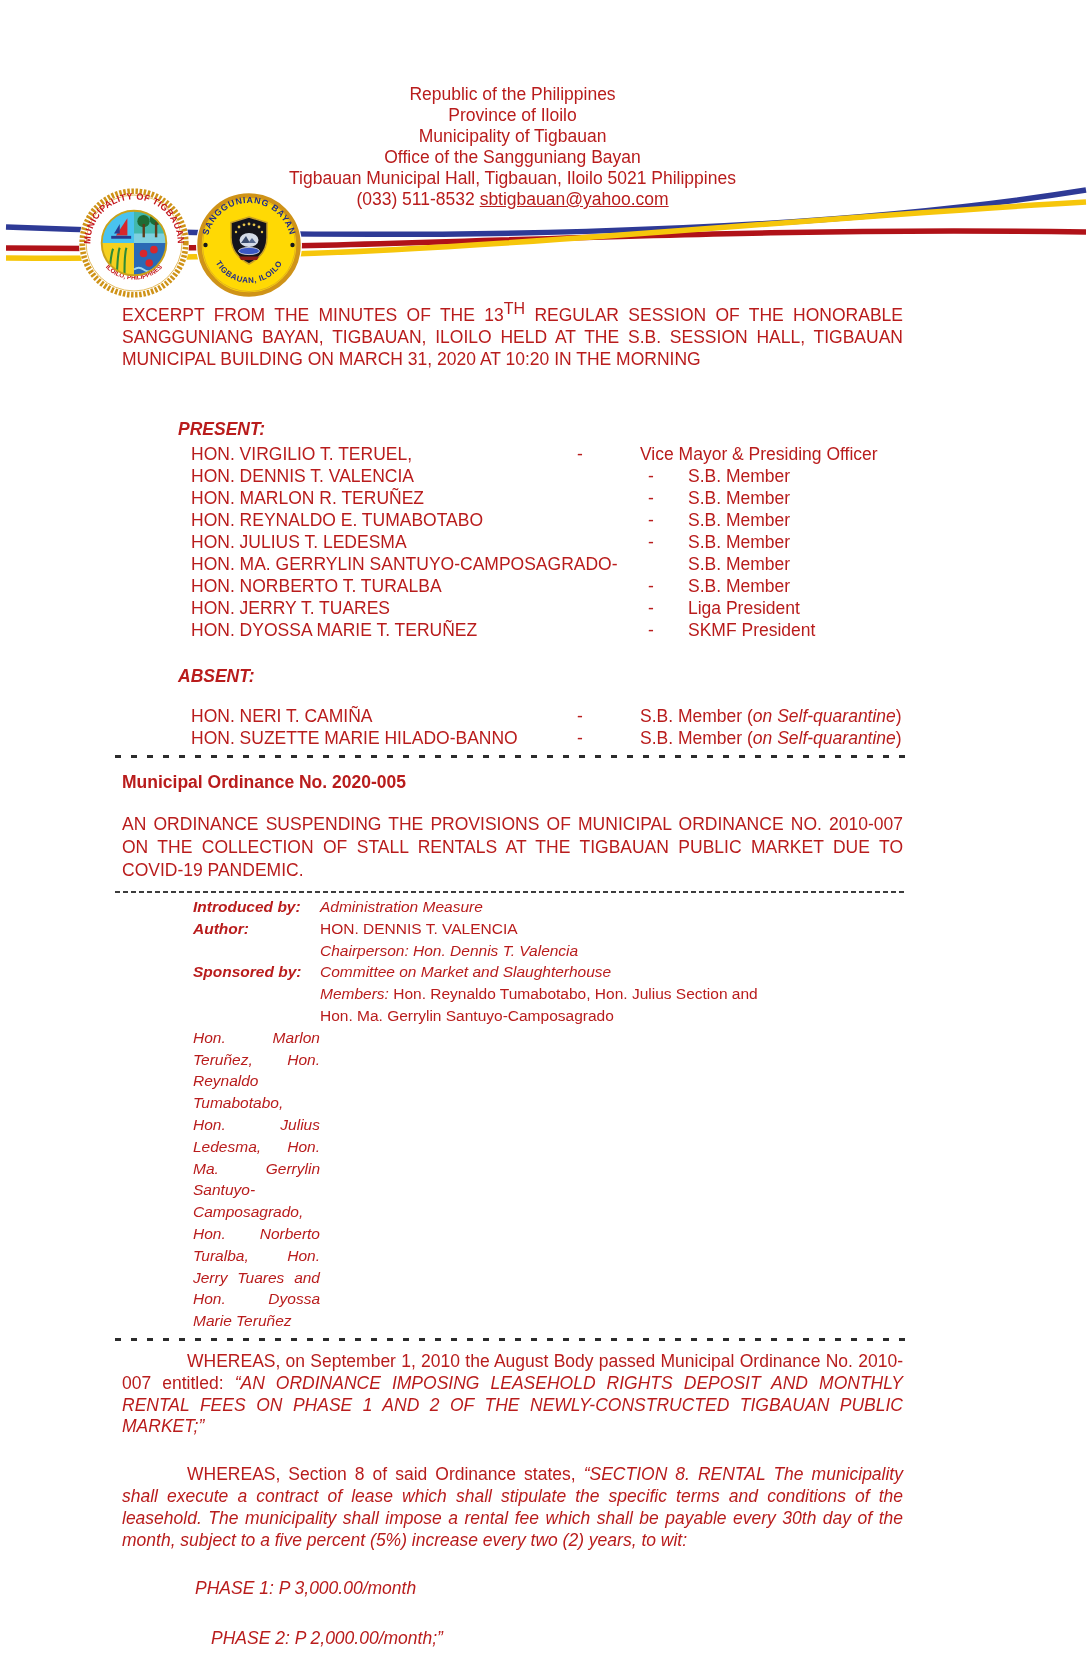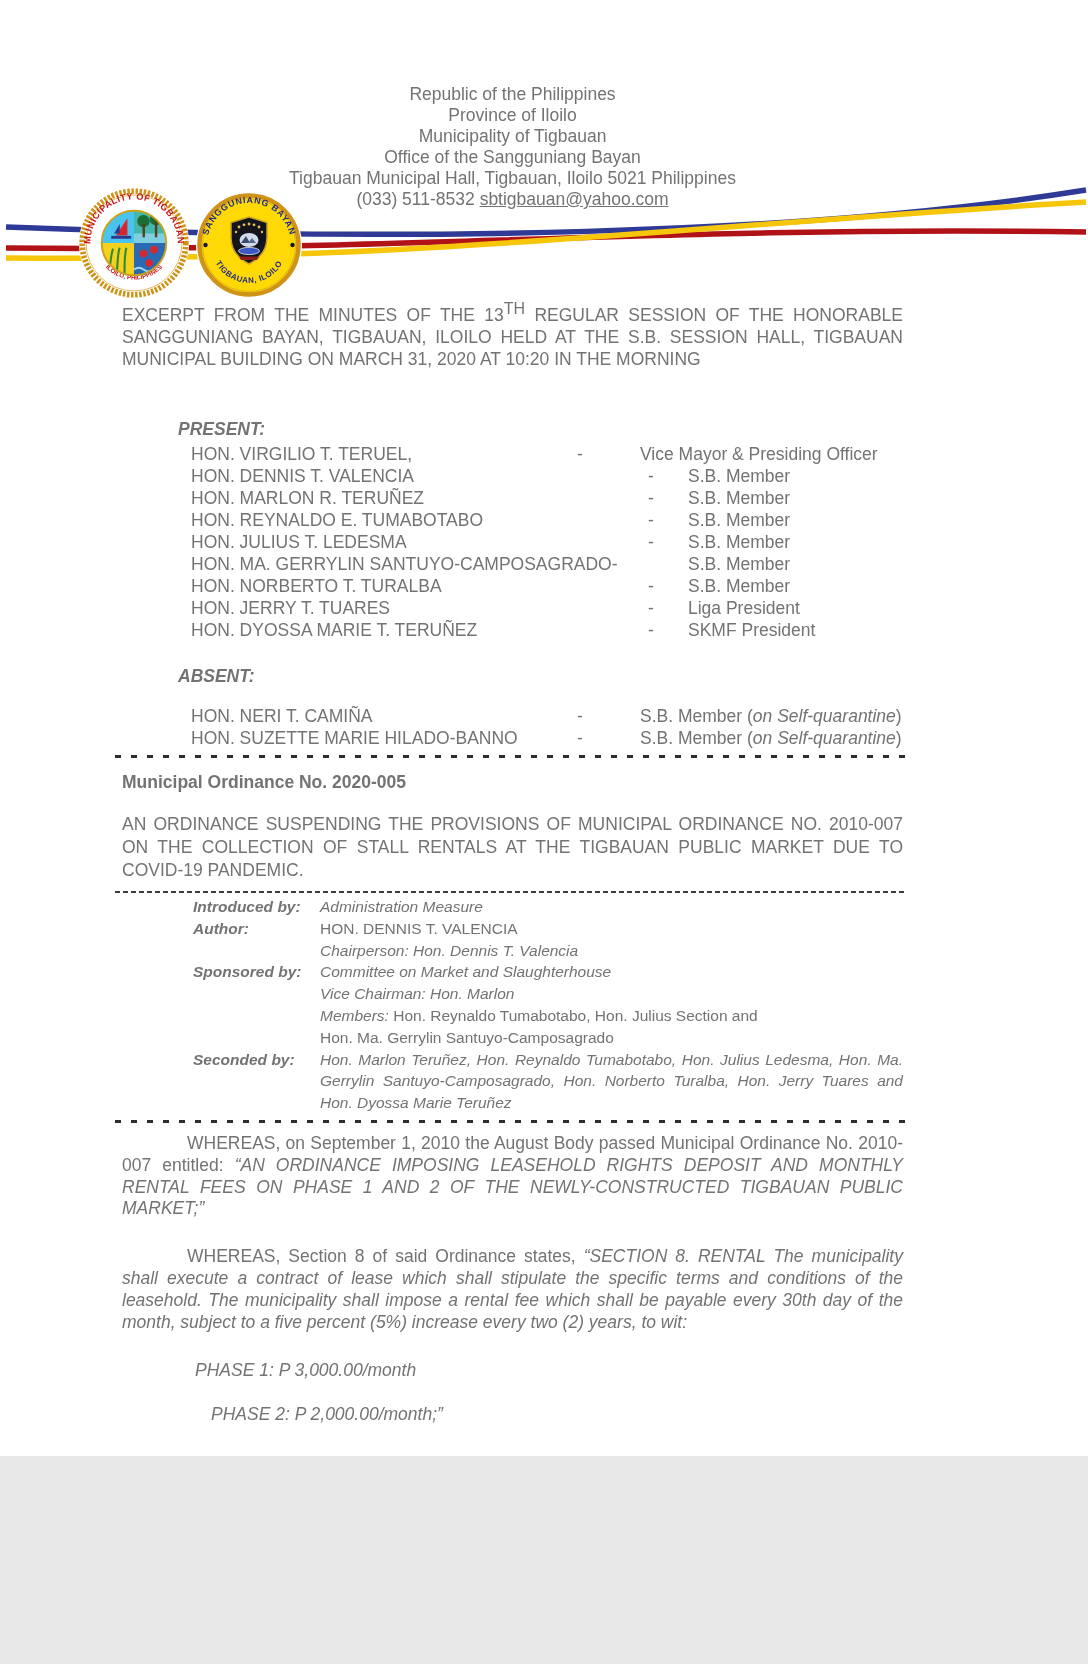--- a/index.html
+++ b/index.html
@@ -1,18 +1,18 @@
 <!DOCTYPE html>
 <html><head>
 <meta charset="utf-8">
 <style>
   html,body{margin:0;padding:0;background:#e8e8e8;}
   .page{
-    position:relative;width:1088px;height:1456px;background:#ffffff;
-    font-family:"Liberation Sans",sans-serif;color:#737373;overflow:hidden;
+    position:relative;width:1088px;height:1664px;background:#ffffff;
+    font-family:"Liberation Sans",sans-serif;color:#b91c1c;overflow:hidden;
     margin:0 auto;
   }
   
   .header{position:absolute;left:122px;top:84px;width:781px;text-align:center;
           font-size:17.5px;line-height:21px;}
   .header .u{text-decoration:underline;}
   
   .ribbons{position:absolute;left:0;top:150px;width:1088px;height:160px;}
   .seal{position:absolute;}
   .seal-left{left:77px;top:186px;width:114px;height:114px;}
@@ -39,21 +39,21 @@
   .intro{margin-top:3px;font-size:15.5px;line-height:21.8px;}
   .irow{display:grid;grid-template-columns:127px 1fr;padding-left:71px;}
   .intro-label{font-weight:bold;font-style:italic;}
   .ival.jus{text-align:justify;}
   
   .wpara{text-indent:65px;line-height:21.8px;}
   .w1{margin-top:10px;}
   .w2{margin-top:26px;}
   .w3{margin-top:22px;}
   .phase{font-style:italic;margin-top:26px;margin-left:73px;}
-  .phase2{margin-top:22px;margin-left:89px;}
+  .phase2{margin-top:28px;margin-left:89px;}
   
   .mt-present{margin-top:48px;}
   .mt-list{margin-top:3px;}
   .mt-absent{margin-top:24px;}
   .mt-abslist{margin-top:18px;}
   .mt-div1{margin-top:6px;}
   .mt-div2{margin-top:9px;}
   .mt-div3{margin-top:6px;}
 </style>
 </head>
@@ -237,32 +237,30 @@
       <div class="irow">
         <span class="intro-label"></span>
           <span class="ival"><span class="it">Chairperson: Hon. Dennis T. Valencia</span></span>
       </div>
       <div class="irow">
         <span class="intro-label">Sponsored by:</span>
           <span class="ival"><span class="it">Committee on Market and Slaughterhouse</span></span>
       </div>
       <div class="irow">
         <span class="intro-label"></span>
-          <span class="ival"><span class="it">Vice Chairman: Hon. Marlon</span></span>
       </div>
       <div class="irow">
         <span class="intro-label"></span>
           <span class="ival"><span class="it">Members:</span><span> Hon. Reynaldo Tumabotabo, Hon. Julius Section and</span></span>
       </div>
       <div class="irow">
         <span class="intro-label"></span>
           <span class="ival"><span>Hon. Ma. Gerrylin Santuyo-Camposagrado</span></span>
       </div>
       <div class="irow">
-        <span class="intro-label">Seconded by:</span>
           <span class="ival jus"><span class="it">Hon. Marlon Teruñez, Hon. Reynaldo Tumabotabo, Hon. Julius Ledesma, Hon. Ma. Gerrylin Santuyo-Camposagrado, Hon. Norberto Turalba, Hon. Jerry Tuares and Hon. Dyossa Marie Teruñez</span></span>
       </div>
     </div>
 
     <div class="divider-dashed mt-div3"></div>
 
     <div class="wpara w1 justify"><span>WHEREAS, on September 1, 2010 the August Body passed Municipal Ordinance No. 2010-007 entitled: </span><span class="it">“AN ORDINANCE IMPOSING LEASEHOLD RIGHTS DEPOSIT AND MONTHLY RENTAL FEES ON PHASE 1 AND 2 OF THE NEWLY-CONSTRUCTED TIGBAUAN PUBLIC MARKET;”</span></div>
 
     <div class="wpara w2 justify"><span>WHEREAS, Section 8 of said Ordinance states, </span><span class="it">“SECTION 8. RENTAL The municipality shall execute a contract of lease which shall stipulate the specific terms and conditions of the leasehold.  The municipality shall impose a rental fee which shall be payable every 30th day of the month, subject to a five percent (5%) increase every two (2) years, to wit:</span></div>
 

